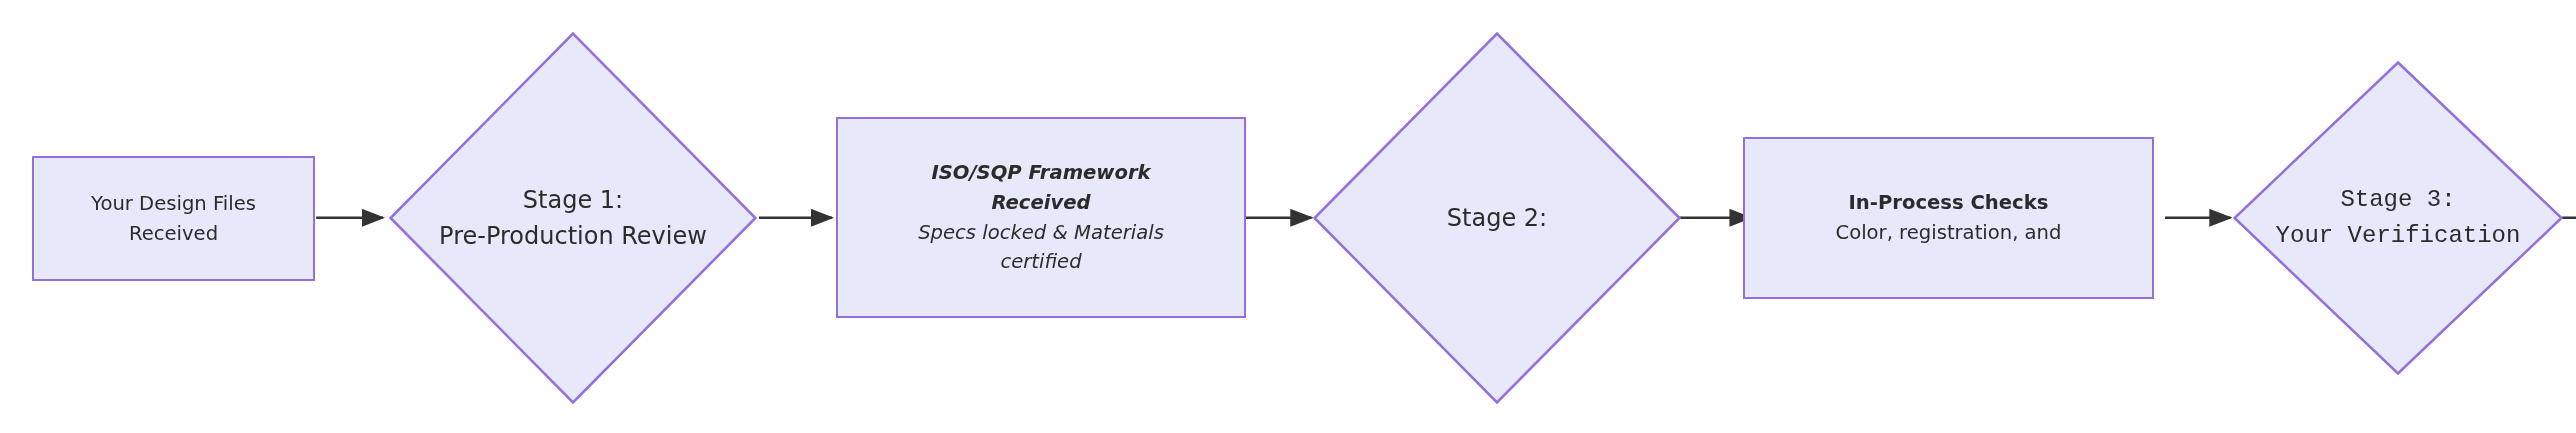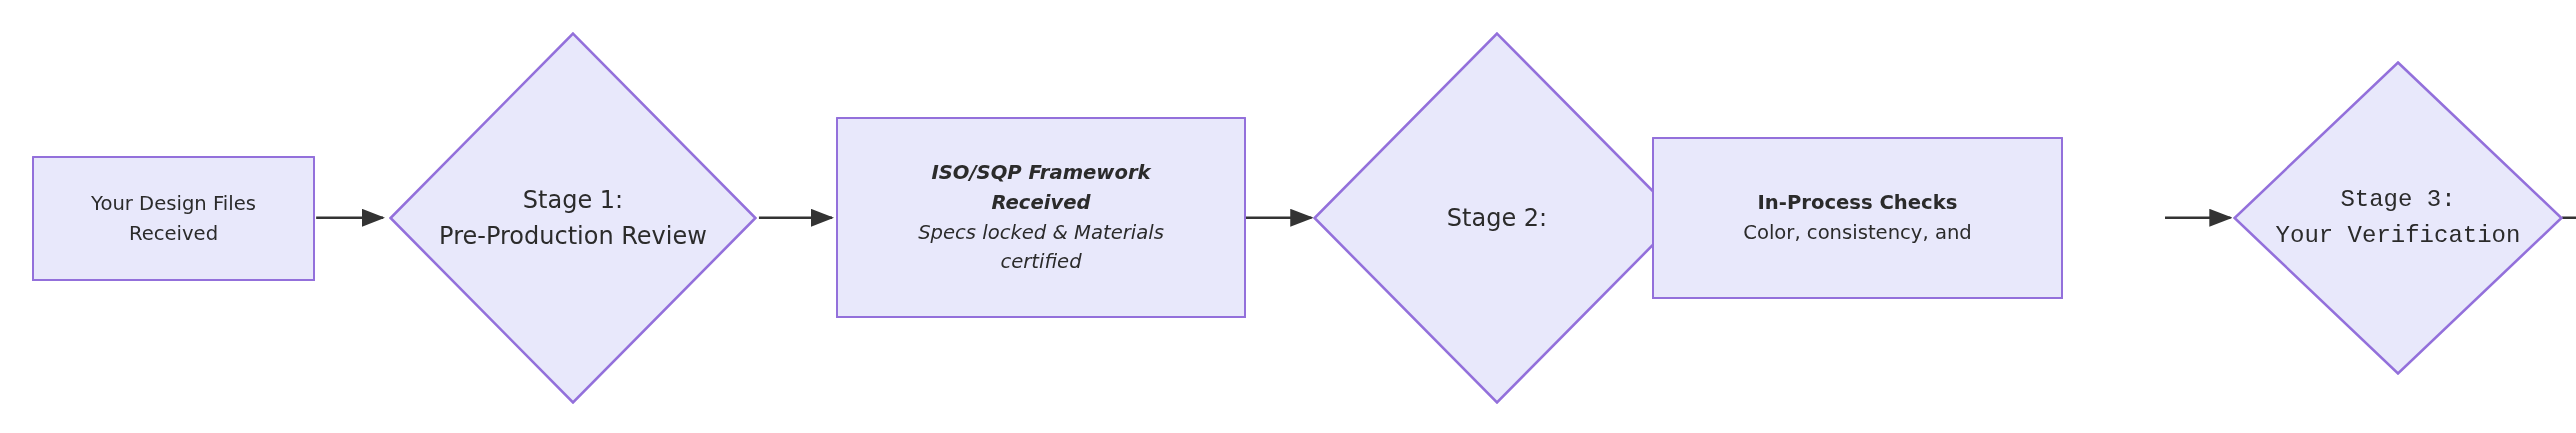--- a/index.html
+++ b/index.html
@@ -129,23 +129,23 @@
 
   <div class="node node-diamond" style="left:1313px; top:32px; width:368px; height:372px;">
     <svg class="diamond-shape" viewBox="0 0 714 722" preserveAspectRatio="none" xmlns="http://www.w3.org/2000/svg">
       <polygon points="357,3 711,361 357,719 3,361" fill="#e8e8fb" stroke="#9370db" stroke-width="5"></polygon>
     </svg>
     <div class="diamond-label">
       <span class="line diamond-line">Stage 2:</span>
     </div>
   </div>
 
-  <div class="node node-rect" style="left:1652px; top:137px; width:411px; height:162px;">
+  <div class="node node-rect" style="left:1743px; top:137px; width:411px; height:162px;">
     <span class="line line-bold">In-Process Checks</span>
-    <span class="line line-regular">Color, consistency, and</span>
+    <span class="line line-regular">Color, registration, and</span>
   </div>
 
   <div class="node node-diamond" style="left:2233px; top:61px; width:330px; height:314px;font-family:Liberation Mono, monospace;">
     <svg class="diamond-shape" viewBox="0 0 640 610" preserveAspectRatio="none" xmlns="http://www.w3.org/2000/svg">
       <polygon points="320,3 637,305 320,607 3,305" fill="#e8e8fb" stroke="#9370db" stroke-width="5"></polygon>
     </svg>
     <div class="diamond-label">
       <span class="line diamond-line">Stage 3:</span>
       <span class="line diamond-line">Your Verification</span>
     </div>

